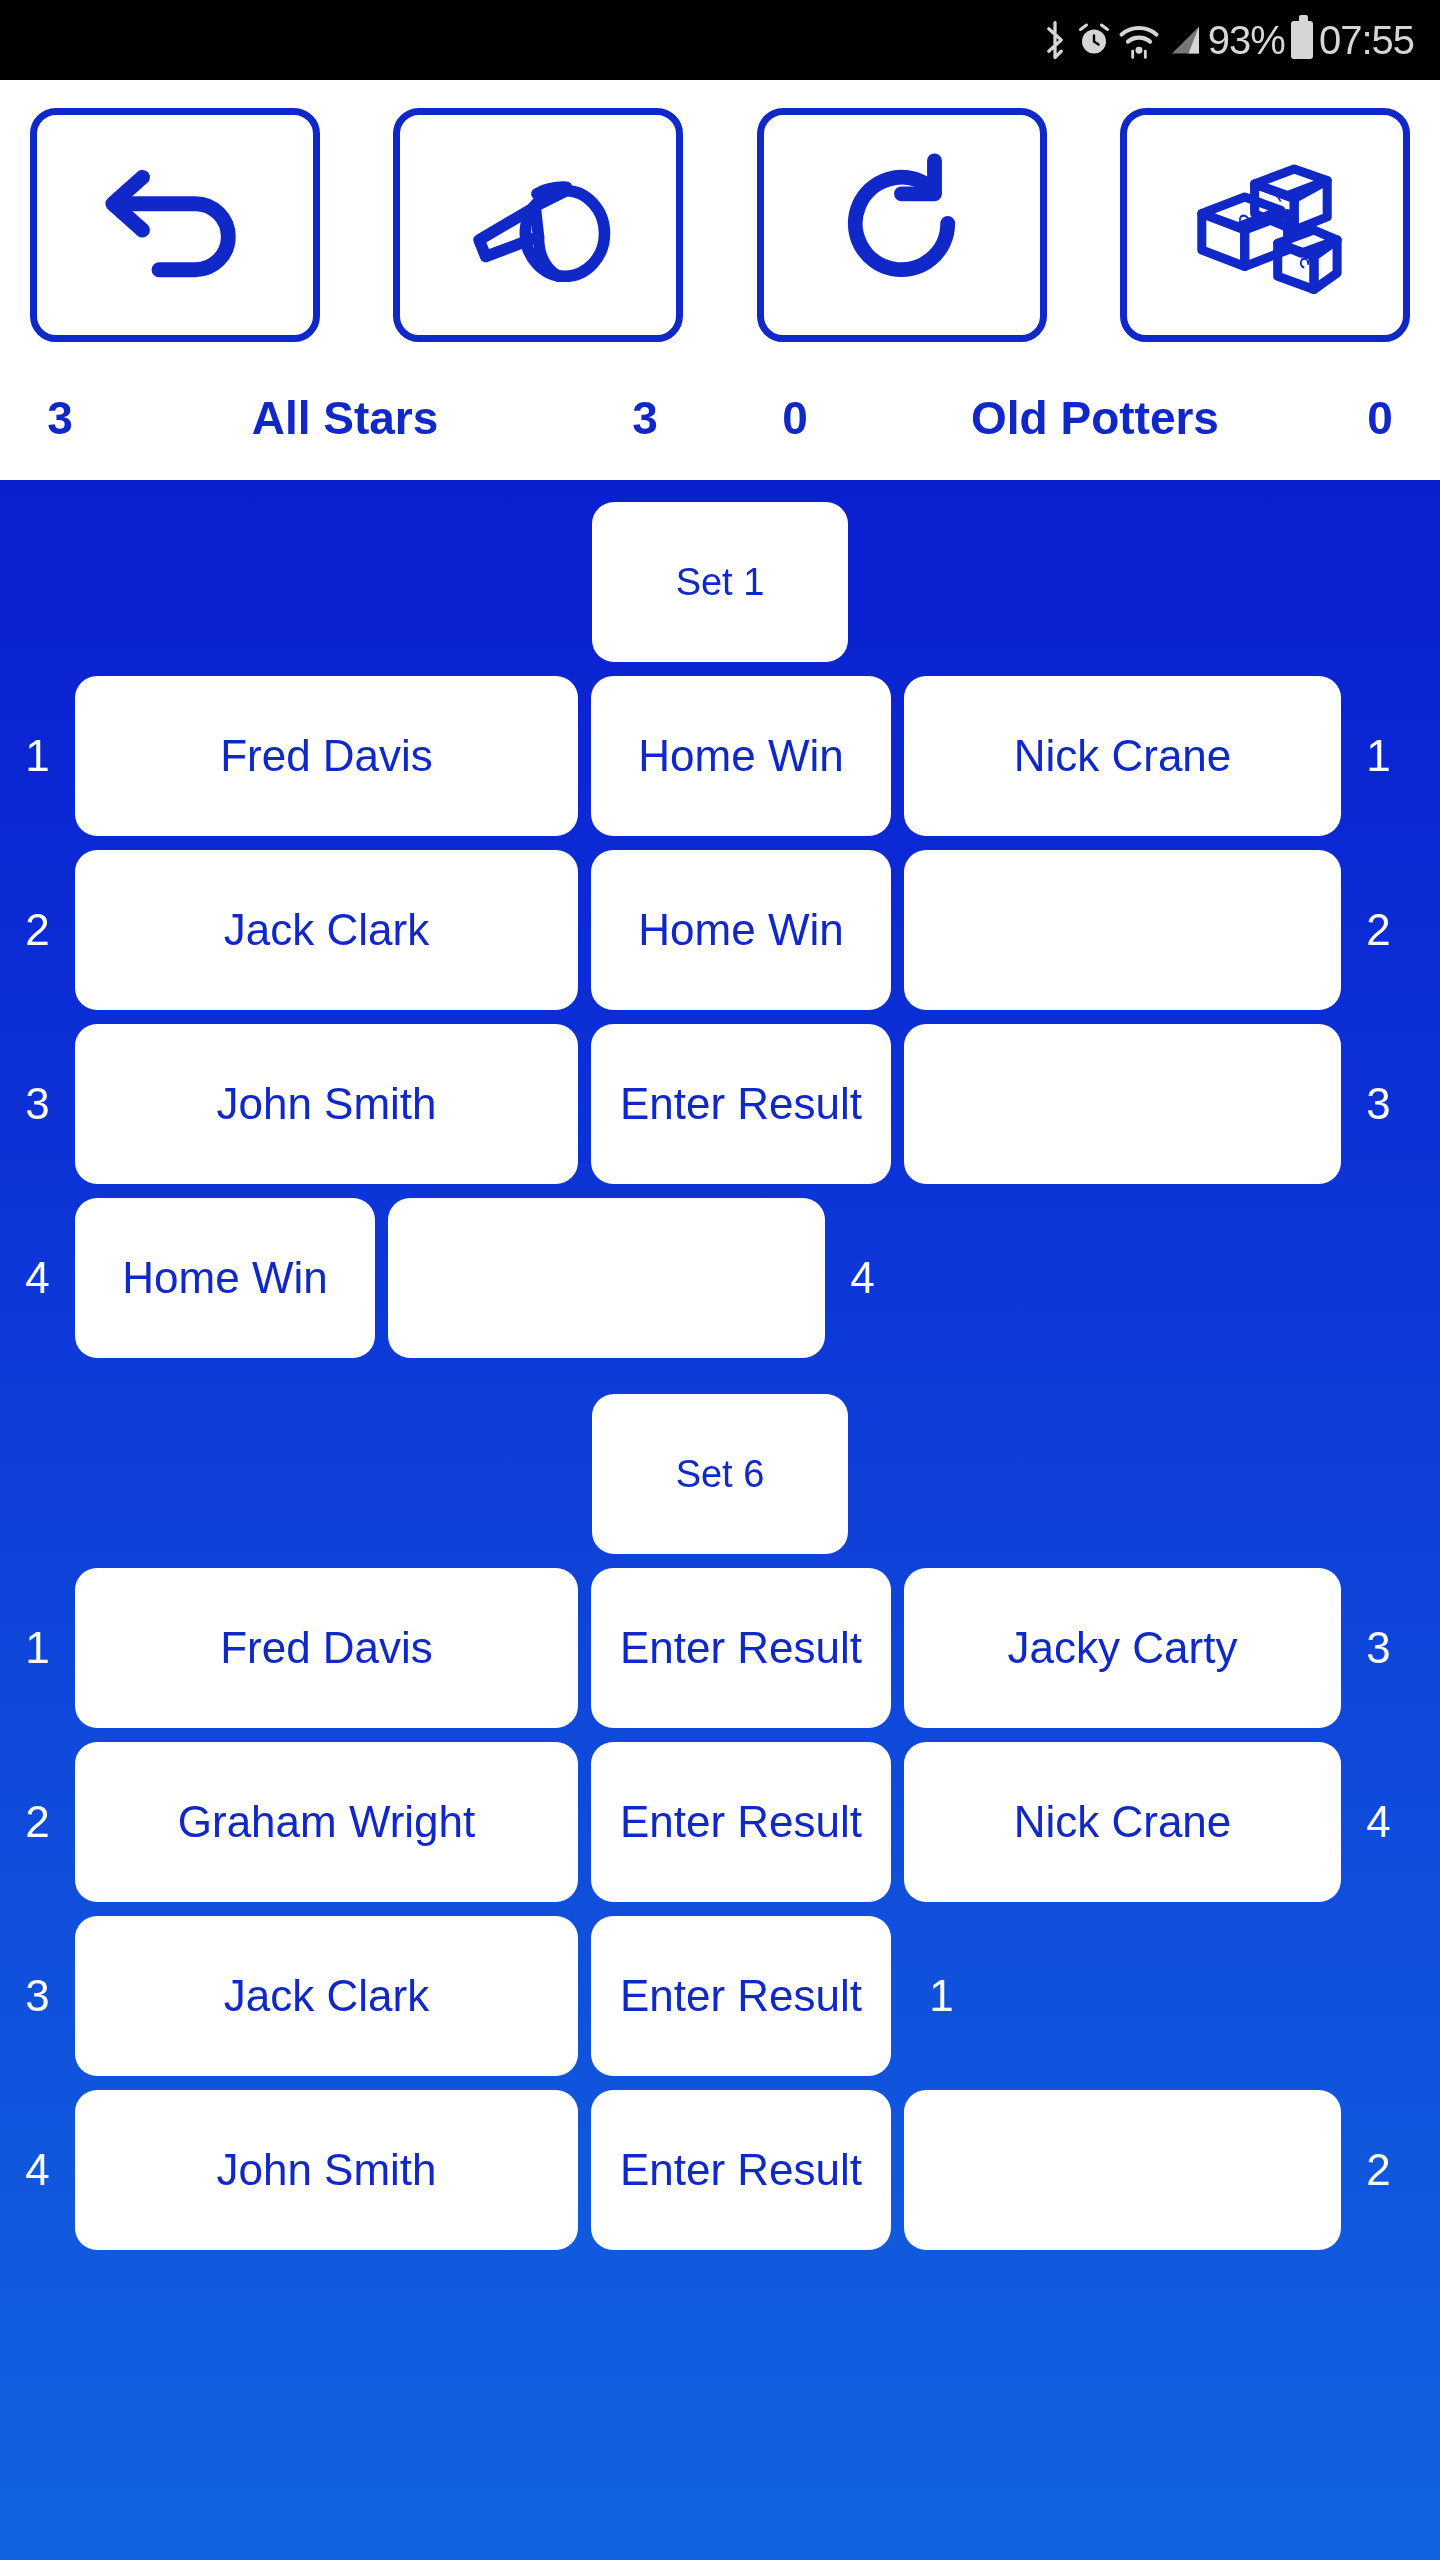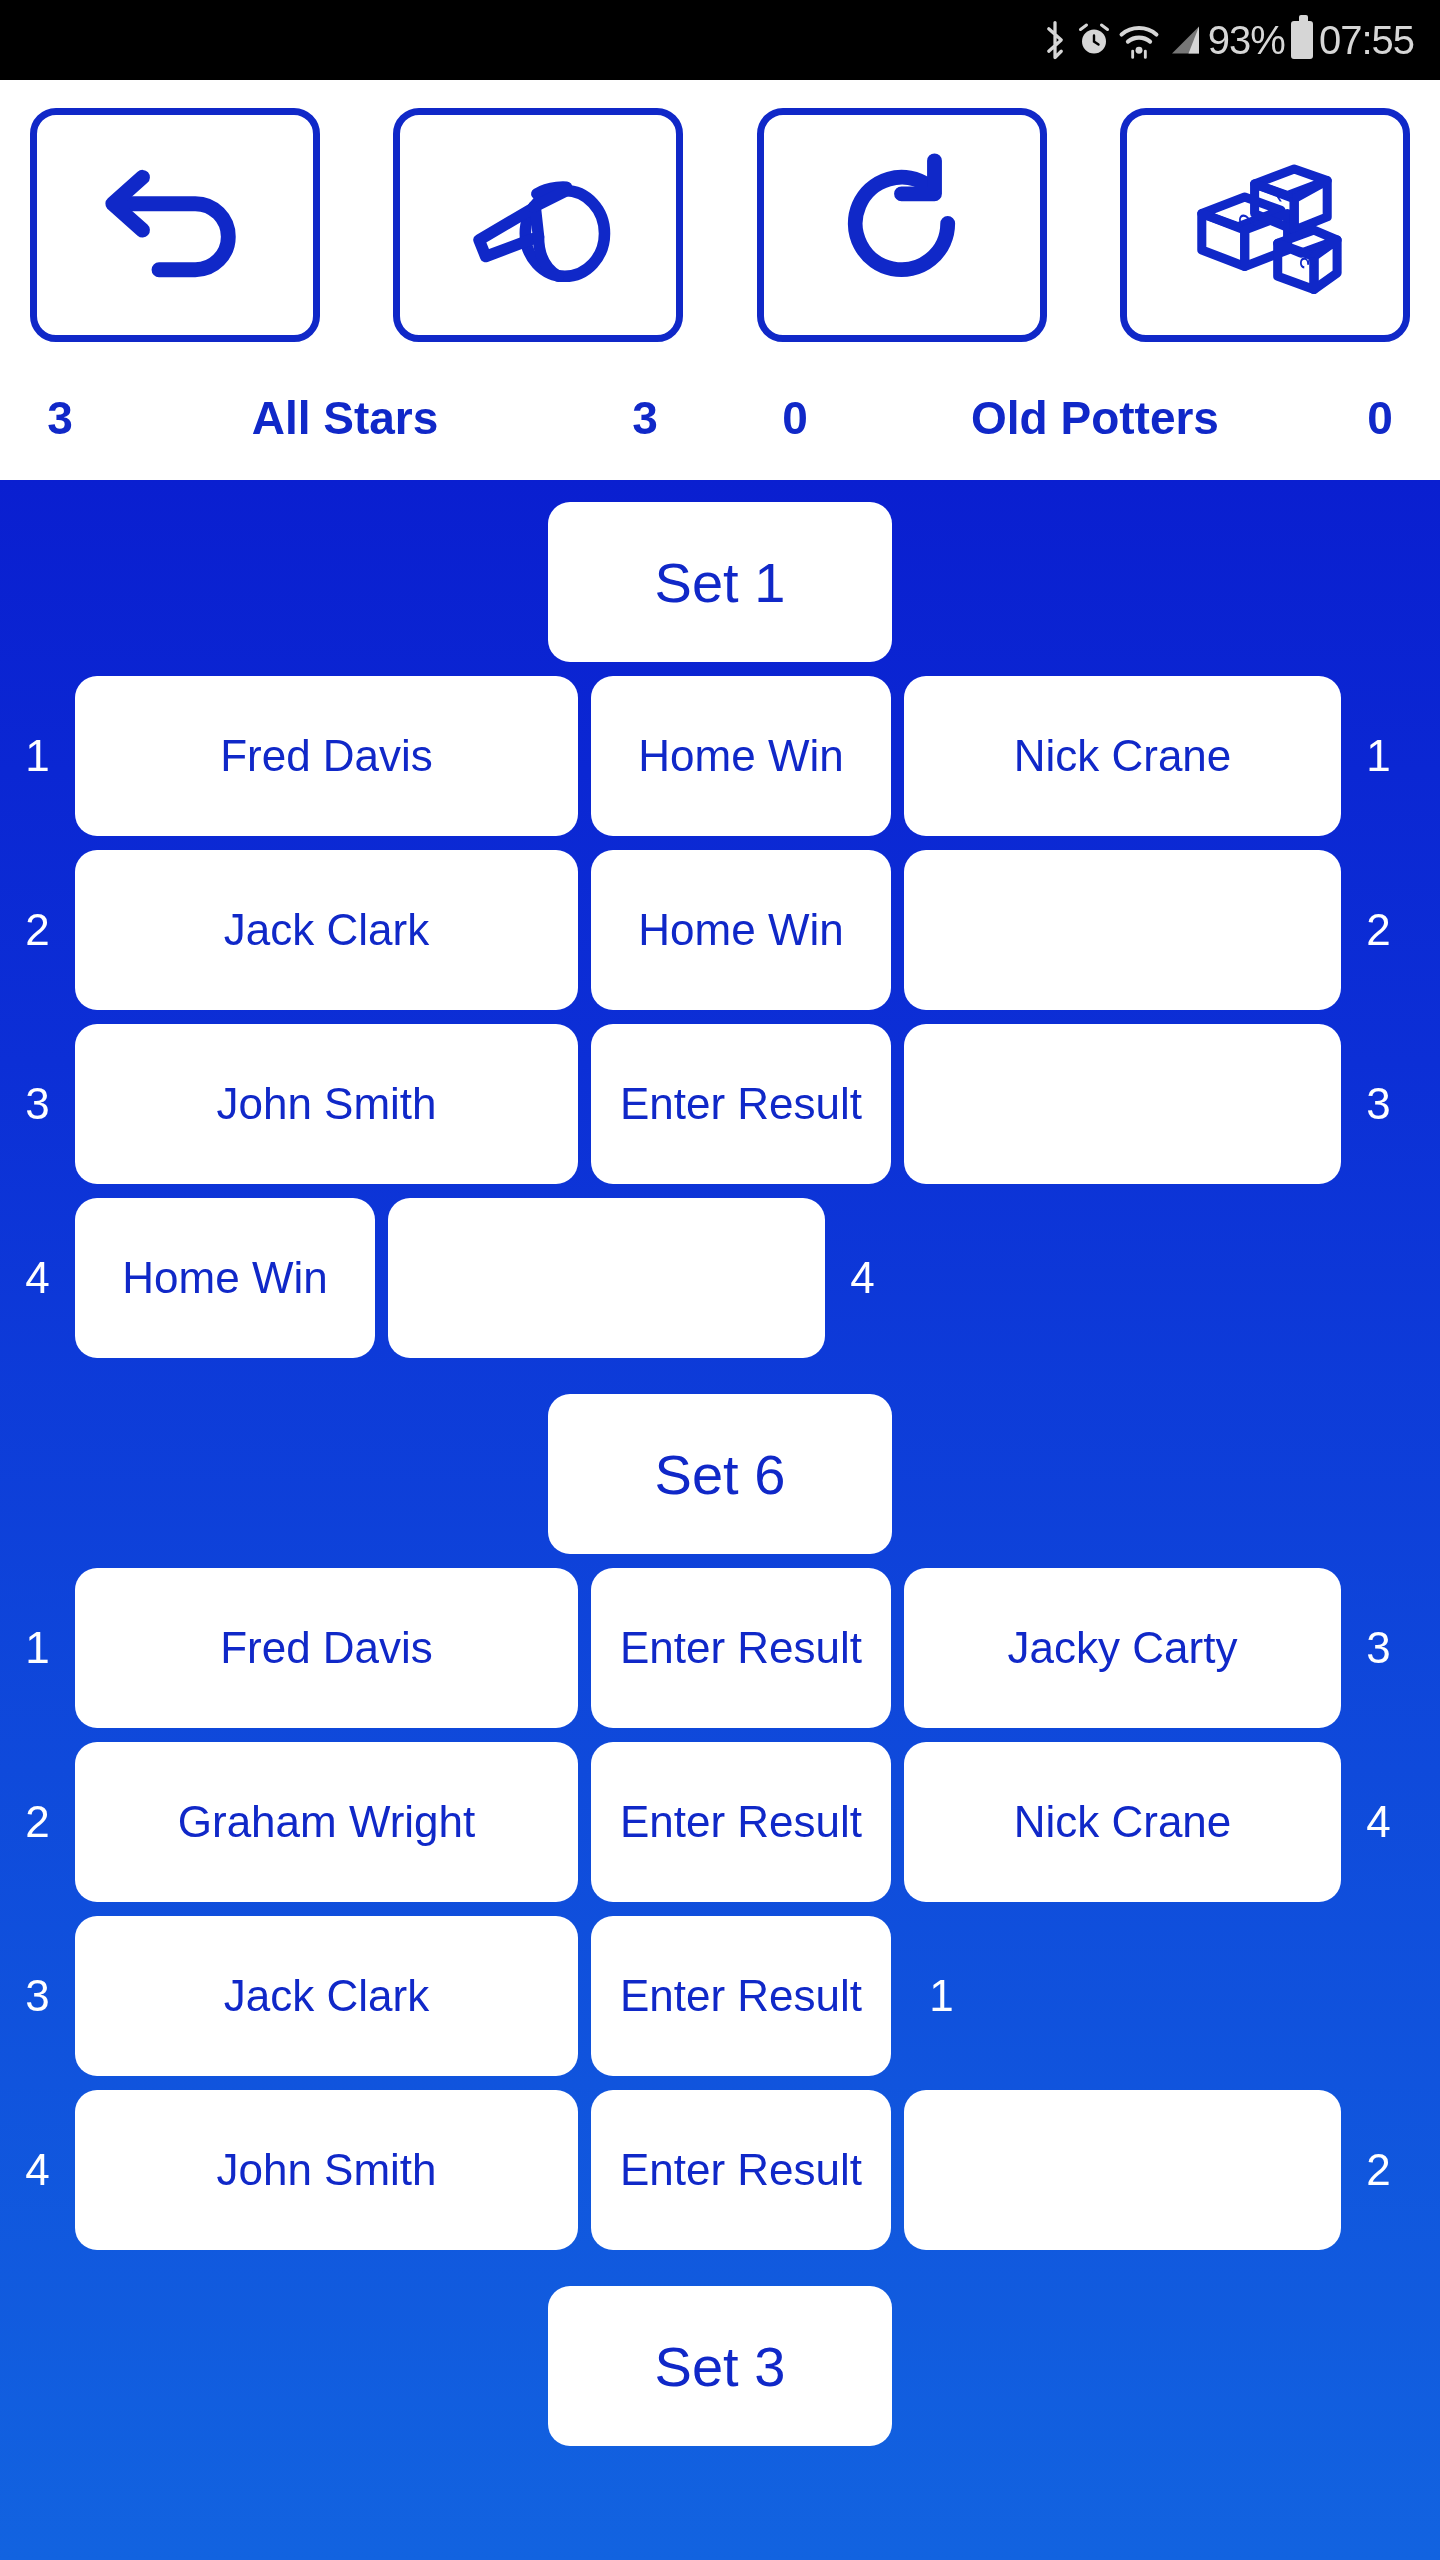--- a/index.html
+++ b/index.html
@@ -55,23 +55,23 @@
 
   
   .board{
     height:2080px;
     background:linear-gradient(180deg,#0A1FD0 0%,#0C2FD6 28%,#0F4ADB 62%,#1263E0 100%);
     padding-top:22px;
   }
 
   .set-row{ display:flex; justify-content:center; margin:0 0 14px 0; }
   .set-btn{
-    width:344px; height:160px; background:#fff; border-radius:22px;
+    width:256px; height:160px; background:#fff; border-radius:22px;
     display:flex; align-items:center; justify-content:center;
-    color:#1028C8; font-size:56px;
+    color:#1028C8; font-size:38px;
   }
 
   .match-row{
     display:flex; align-items:center; margin-bottom:14px; padding:0 0;
   }
   .idx{
     width:75px; text-align:center; color:#fff; font-size:44px; flex:none;
   }
   .cell{
     background:#fff; border-radius:22px; height:160px;
@@ -248,16 +248,13 @@
       <div class="idx">1</div>
     </div>
     <div class="match-row">
       <div class="idx">4</div>
       <div class="cell home">John Smith</div>
       <div class="cell result">Enter Result</div>
       <div class="cell away empty"></div>
       <div class="idx">2</div>
     </div>
     <div class="gap"></div>
-    <div class="set-row">
-      <div class="set-btn">Set 3</div>
-    </div>
   </div>
 
 </body></html>

